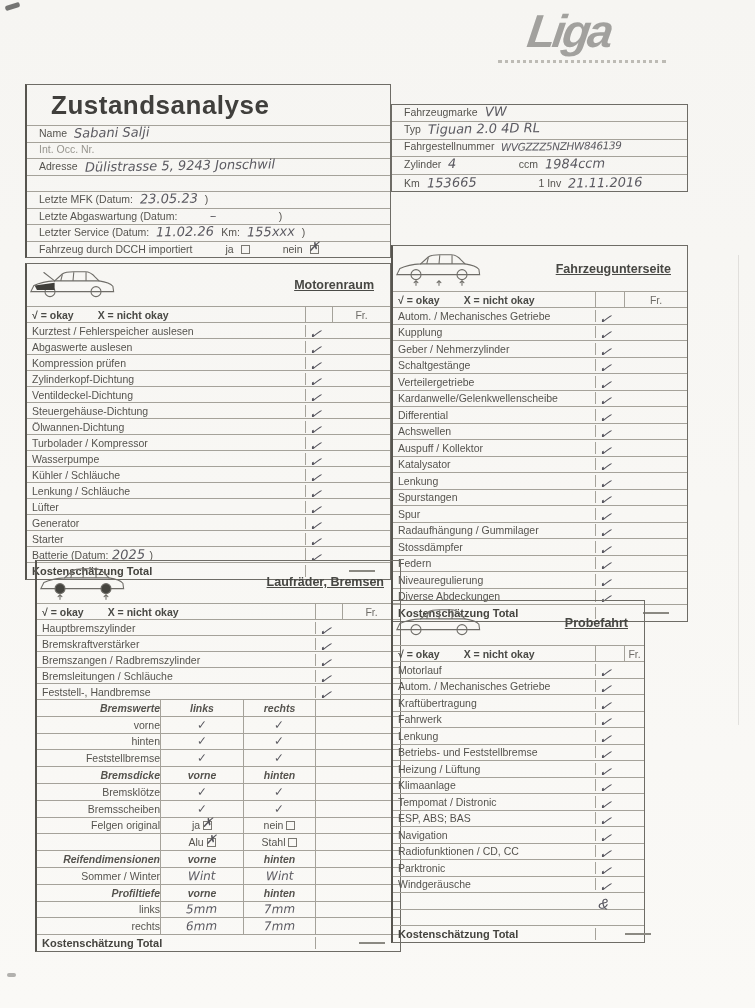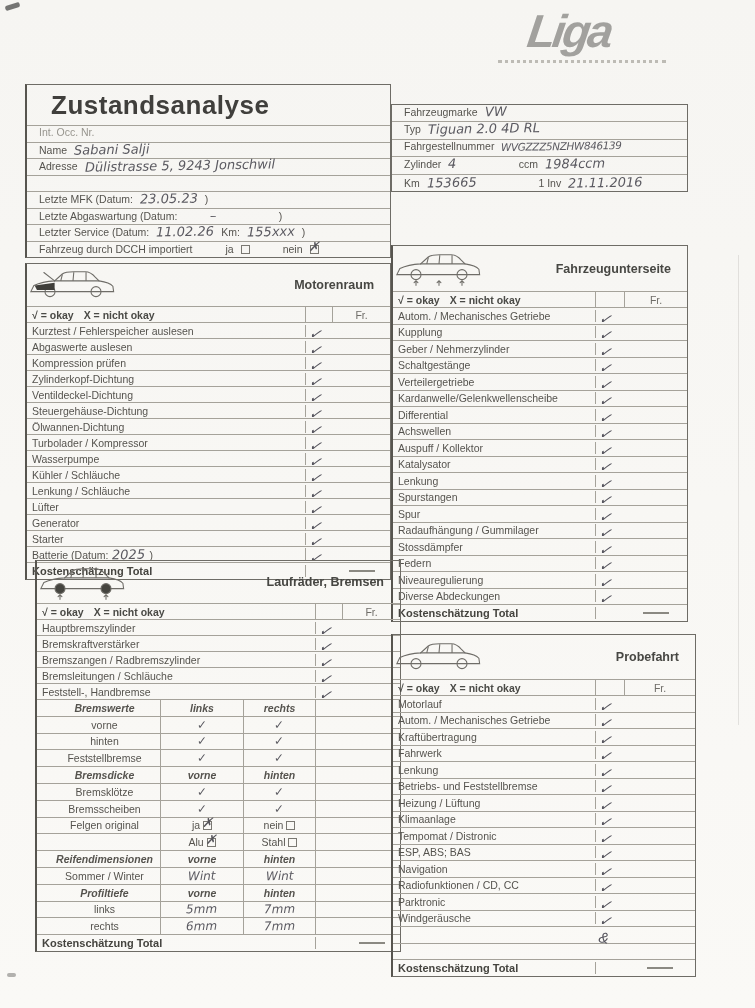--- a/index.html
+++ b/index.html
@@ -36,52 +36,52 @@
   .g1sp{margin-left:26px;}
   .g2sp{margin-left:55px;}
   .box{display:inline-block;width:7px;height:7px;border:1px solid #7a7872;position:relative;align-self:center;}
   .box.x::after{content:"✗";position:absolute;left:-2px;top:-7px;font-size:13px;color:#55545a;font-style:italic;}
 
   
   .sec{position:absolute;border:1px solid #6e6c66;border-left-width:2px;border-left-color:#57554f;box-sizing:border-box;}
   #sec-motorenraum{left:25px;top:263px;width:366px;}
   #sec-unterseite{left:391px;top:245px;width:297px;}
   #sec-laufraeder{left:35px;top:560px;width:366px;}
-  #sec-probefahrt{left:391px;top:634px;width:305px;}
+  #sec-probefahrt{left:391px;top:600px;width:254px;}
   .pic-row{display:flex;align-items:center;justify-content:space-between;height:40px;
-           padding:1px 16px 1px 0;border-bottom:1px solid #a5a29a;}
+           padding:1px 16px 1px 0;border-bottom:1px solid #a5a29a;text-decoration:underline;}
   #sec-unterseite .pic-row{height:43px;}
   #sec-probefahrt .pic-row{height:42px;}
   .sec-title{font-weight:bold;font-size:12.5px;color:#474743;}
   .legend-row{display:flex;height:15px;font-size:10.5px;border-bottom:1px solid #a5a29a;}
   .cell{box-sizing:border-box;}
   .cell-label{padding-left:5px;display:flex;align-items:baseline;gap:4px;border-right:1px solid #a5a29a;
               white-space:nowrap;overflow:visible;}
-  .legend-row .cell-label{gap:10px;font-weight:bold;align-items:center;}
+  .legend-row .cell-label{gap:24px;font-weight:bold;align-items:center;}
   .cell-check{border-right:1px solid #a5a29a;position:relative;}
   .cell-fr{flex:1;display:flex;align-items:center;justify-content:center;}
   .fr-head{color:#6f6d68;}
   .s-left .cell-label{flex:0 0 279px;}
   .s-left .cell-check{flex:0 0 27px;}
   .s-right .cell-label{flex:0 0 203px;}
   .s-right .cell-check{flex:0 0 29px;}
   .c-row{display:flex;border-bottom:1px solid #a5a29a;font-size:10.5px;align-items:center;height:15px;}
   .s-right .c-row{height:15.5px;}
   .c-row:last-child{border-bottom:none;}
   .hck{position:absolute;left:3px;top:-5px;font-size:15px;color:#54535c;font-style:italic;
        transform:rotate(10deg);line-height:1;}
   .total-row .cell-label{font-weight:bold;font-size:11px;color:#45443f;}
   .total-row{height:16px;}
   .total-dash{width:26px;height:2px;background:#8b8982;}
 
   
   .grid-row{height:15.8px;}
   .gc{border-right:1px solid #a5a29a;display:flex;align-items:center;justify-content:center;gap:3px;
       height:100%;box-sizing:border-box;overflow:visible;}
-  .gc1{flex:0 0 124px;justify-content:center;padding-left:12px;}
+  .gc1{flex:0 0 124px;justify-content:flex-end;padding-left:12px;}
   .gc2{flex:0 0 83px;}
   .gc3{flex:0 0 72px;}
   .grid-hdr .print{font-weight:bold;font-style:italic;}
 
   .car{display:inline-block;line-height:0;}
 </style>
 </head>
 <body>
 
 <div class="page">
@@ -89,26 +89,26 @@
   <div class="smudge-tl"></div>
   <div class="artifact-r"></div>
   <div class="smudge-bl"></div>
 
   <div class="logo">Liga</div>
   <div class="logo-under"></div>
 
   <div class="hdr" id="hdr-left">
     <div class="title-row">Zustandsanalyse</div>
     <div>
+        <div class="h-row">
+          <span class="print">Name</span>
+          <span class="hand">Sabani Salji</span>
+        </div>
         <div class="h-row dim">
           <span class="print">Int. Occ. Nr.</span>
-        </div>
-        <div class="h-row">
-          <span class="print">Name</span>
-          <span class="hand">Sabani Salji</span>
         </div>
         <div class="h-row">
           <span class="print">Adresse</span>
           <span class="hand">Dülistrasse 5, 9243 Jonschwil</span>
         </div>
         <div class="h-row"></div>
         <div class="h-row">
           <span class="print">Letzte MFK (Datum:</span>
           <span class="hand">23.05.23</span>
           <span class="print">)</span>

